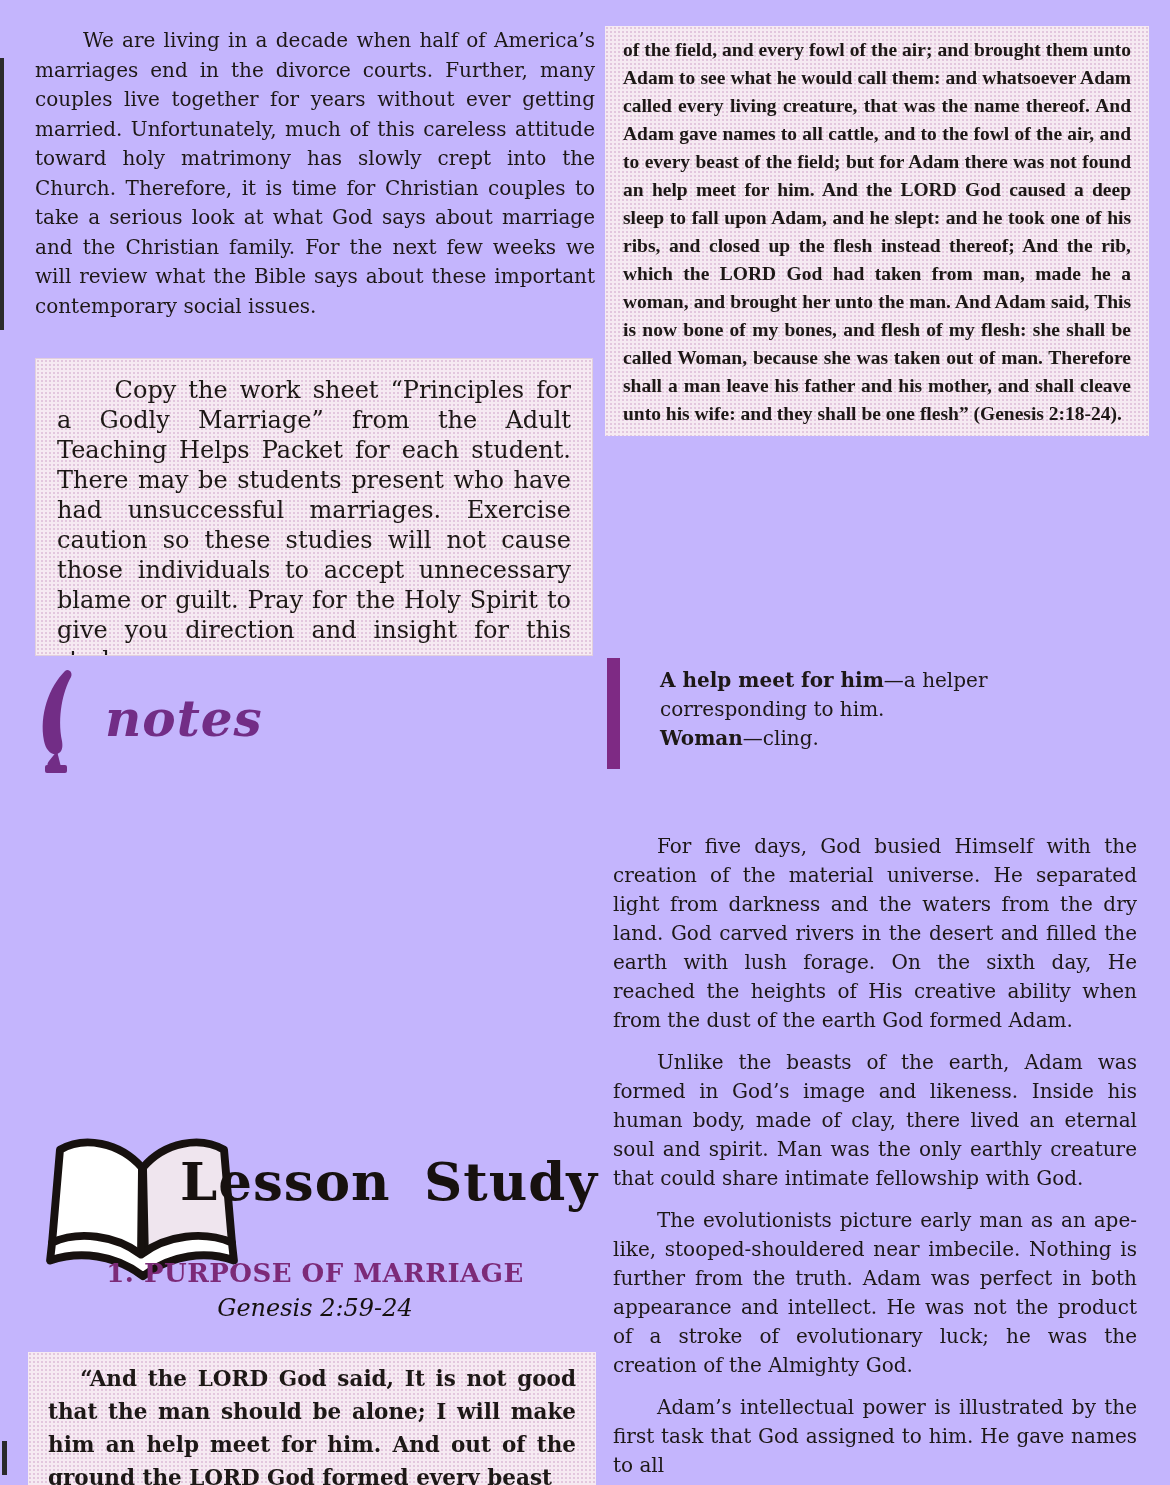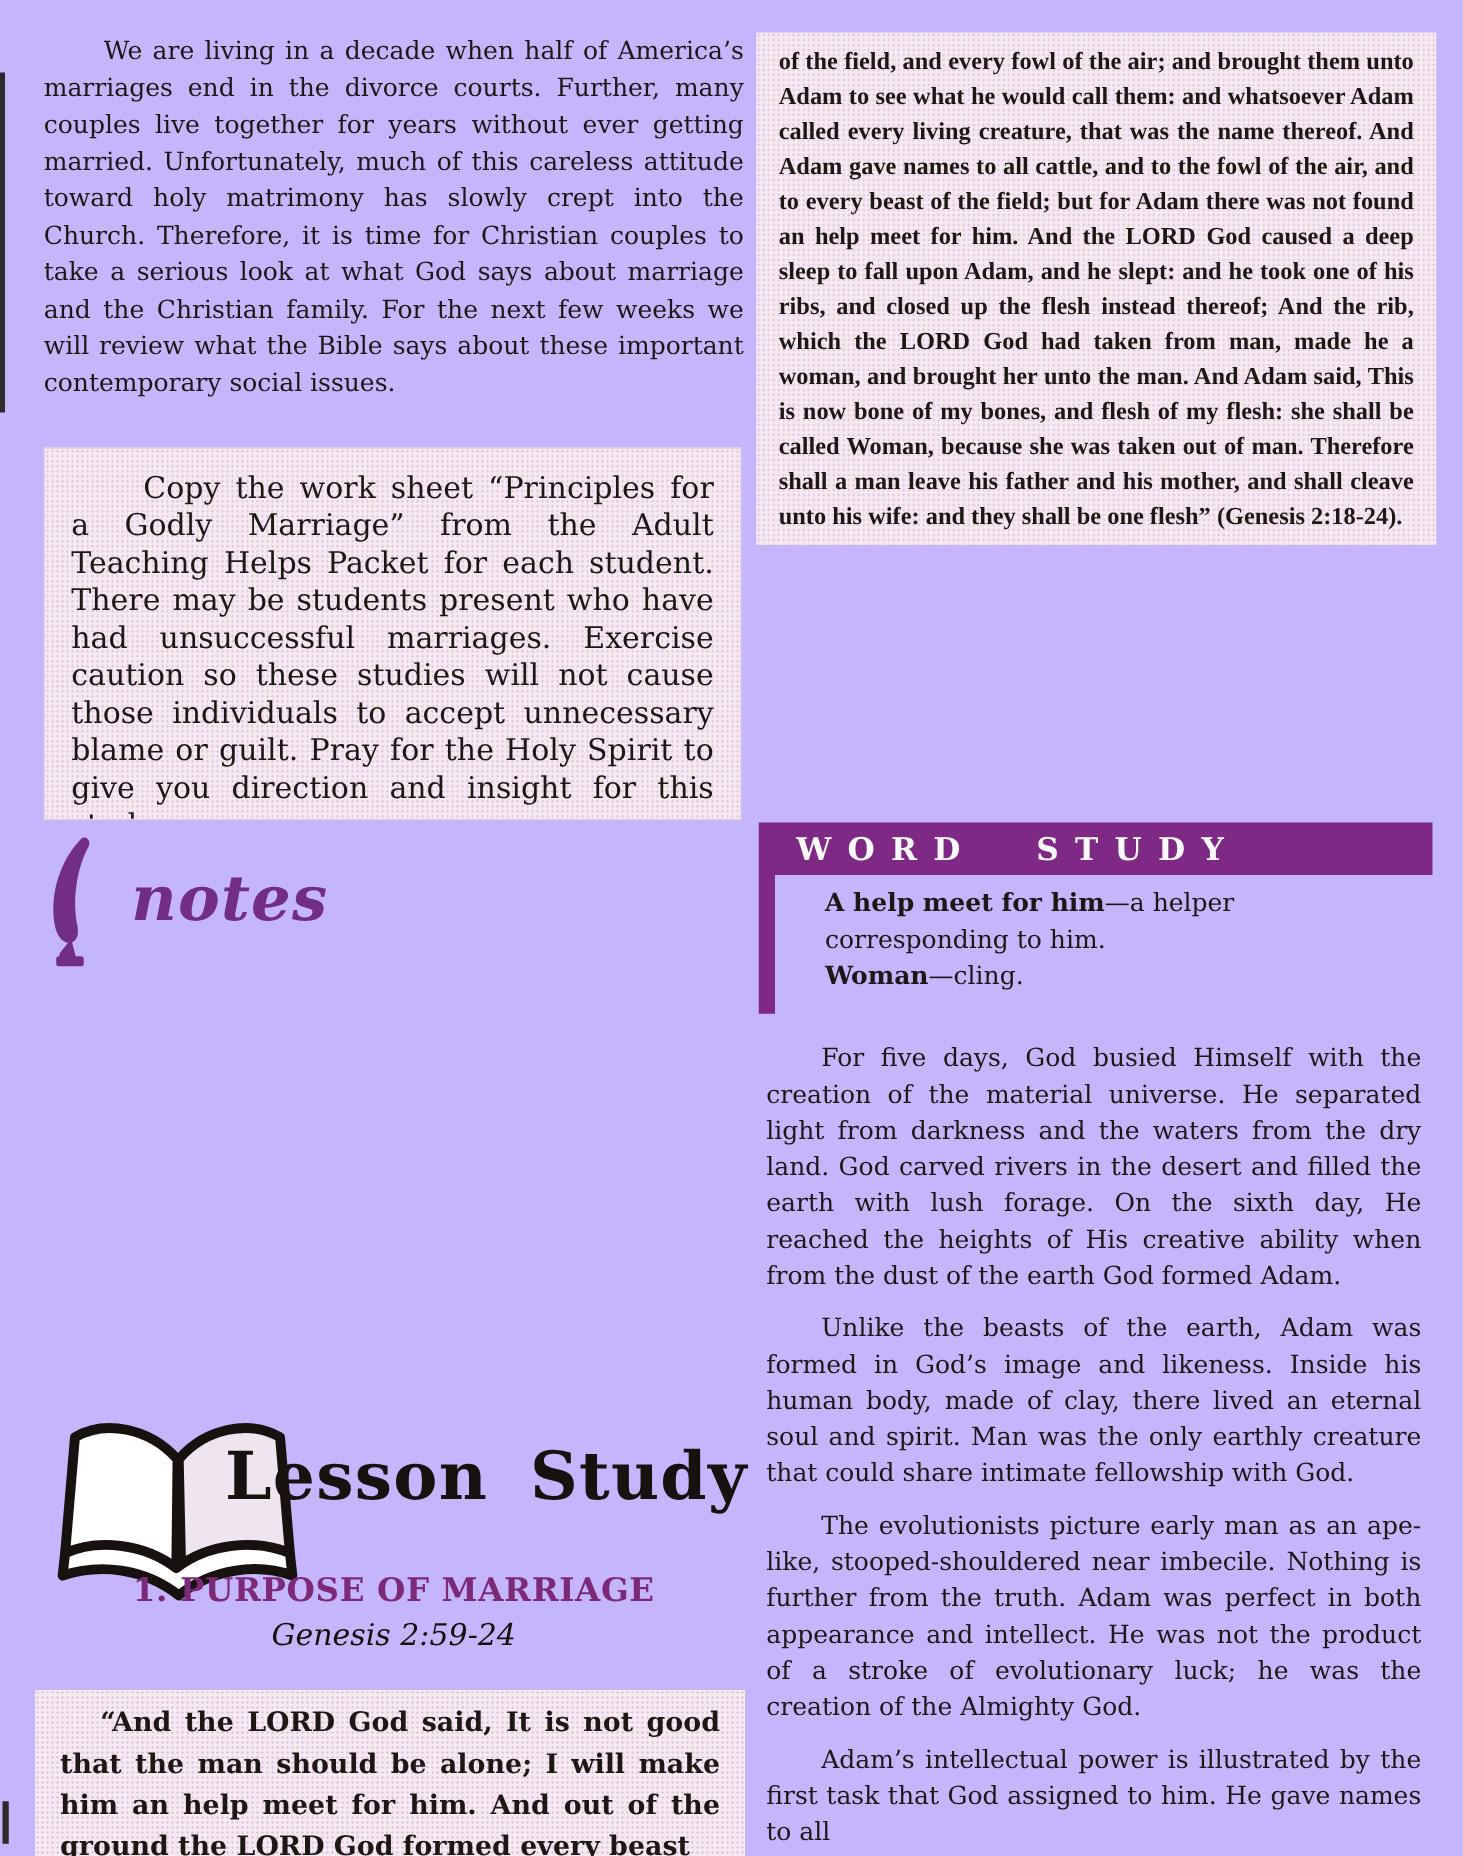--- a/index.html
+++ b/index.html
@@ -151,23 +151,20 @@
 
   <div class="left-scripture halftone">
     <p>“And the LORD God said, It is not good that the man should be alone; I will make him an help meet for him. And out of the ground the LORD God formed every beast</p>
   </div>
 
   <div class="right-scripture halftone">
     <p>of the field, and every fowl of the air; and brought them unto Adam to see what he would call them: and whatsoever Adam called every living creature, that was the name thereof. And Adam gave names to all cattle, and to the fowl of the air, and to every beast of the field; but for Adam there was not found an help meet for him. And the LORD God caused a deep sleep to fall upon Adam, and he slept: and he took one of his ribs, and closed up the flesh instead thereof; And the rib, which the LORD God had taken from man, made he a woman, and brought her unto the man. And Adam said, This is now bone of my bones, and flesh of my flesh: she shall be called Woman, because she was taken out of man. Therefore shall a man leave his father and his mother, and shall cleave unto his wife: and they shall be one flesh” (Genesis 2:18-24).</p>
   </div>
 
   <div class="word-study">
-    <div class="ws-banner">
-      <span>WORD STUDY</span>
-    </div>
     <div class="ws-body">
       <p class="ws-entry"><span class="ws-term">A help meet for him</span><span>—a helper corresponding to him.</span></p>
       <p class="ws-entry"><span class="ws-term">Woman</span><span>—cling.</span></p>
     </div>
   </div>
 
   <div class="right-body">
     <p>For five days, God busied Himself with the creation of the material universe. He separated light from darkness and the waters from the dry land. God carved rivers in the desert and filled the earth with lush forage. On the sixth day, He reached the heights of His creative ability when from the dust of the earth God formed Adam.</p>
     <p>Unlike the beasts of the earth, Adam was formed in God’s image and likeness. Inside his human body, made of clay, there lived an eternal soul and spirit. Man was the only earthly creature that could share intimate fellowship with God.</p>
     <p>The evolutionists picture early man as an ape-like, stooped-shouldered near imbecile. Nothing is further from the truth. Adam was perfect in both appearance and intellect. He was not the product of a stroke of evolutionary luck; he was the creation of the Almighty God.</p>

